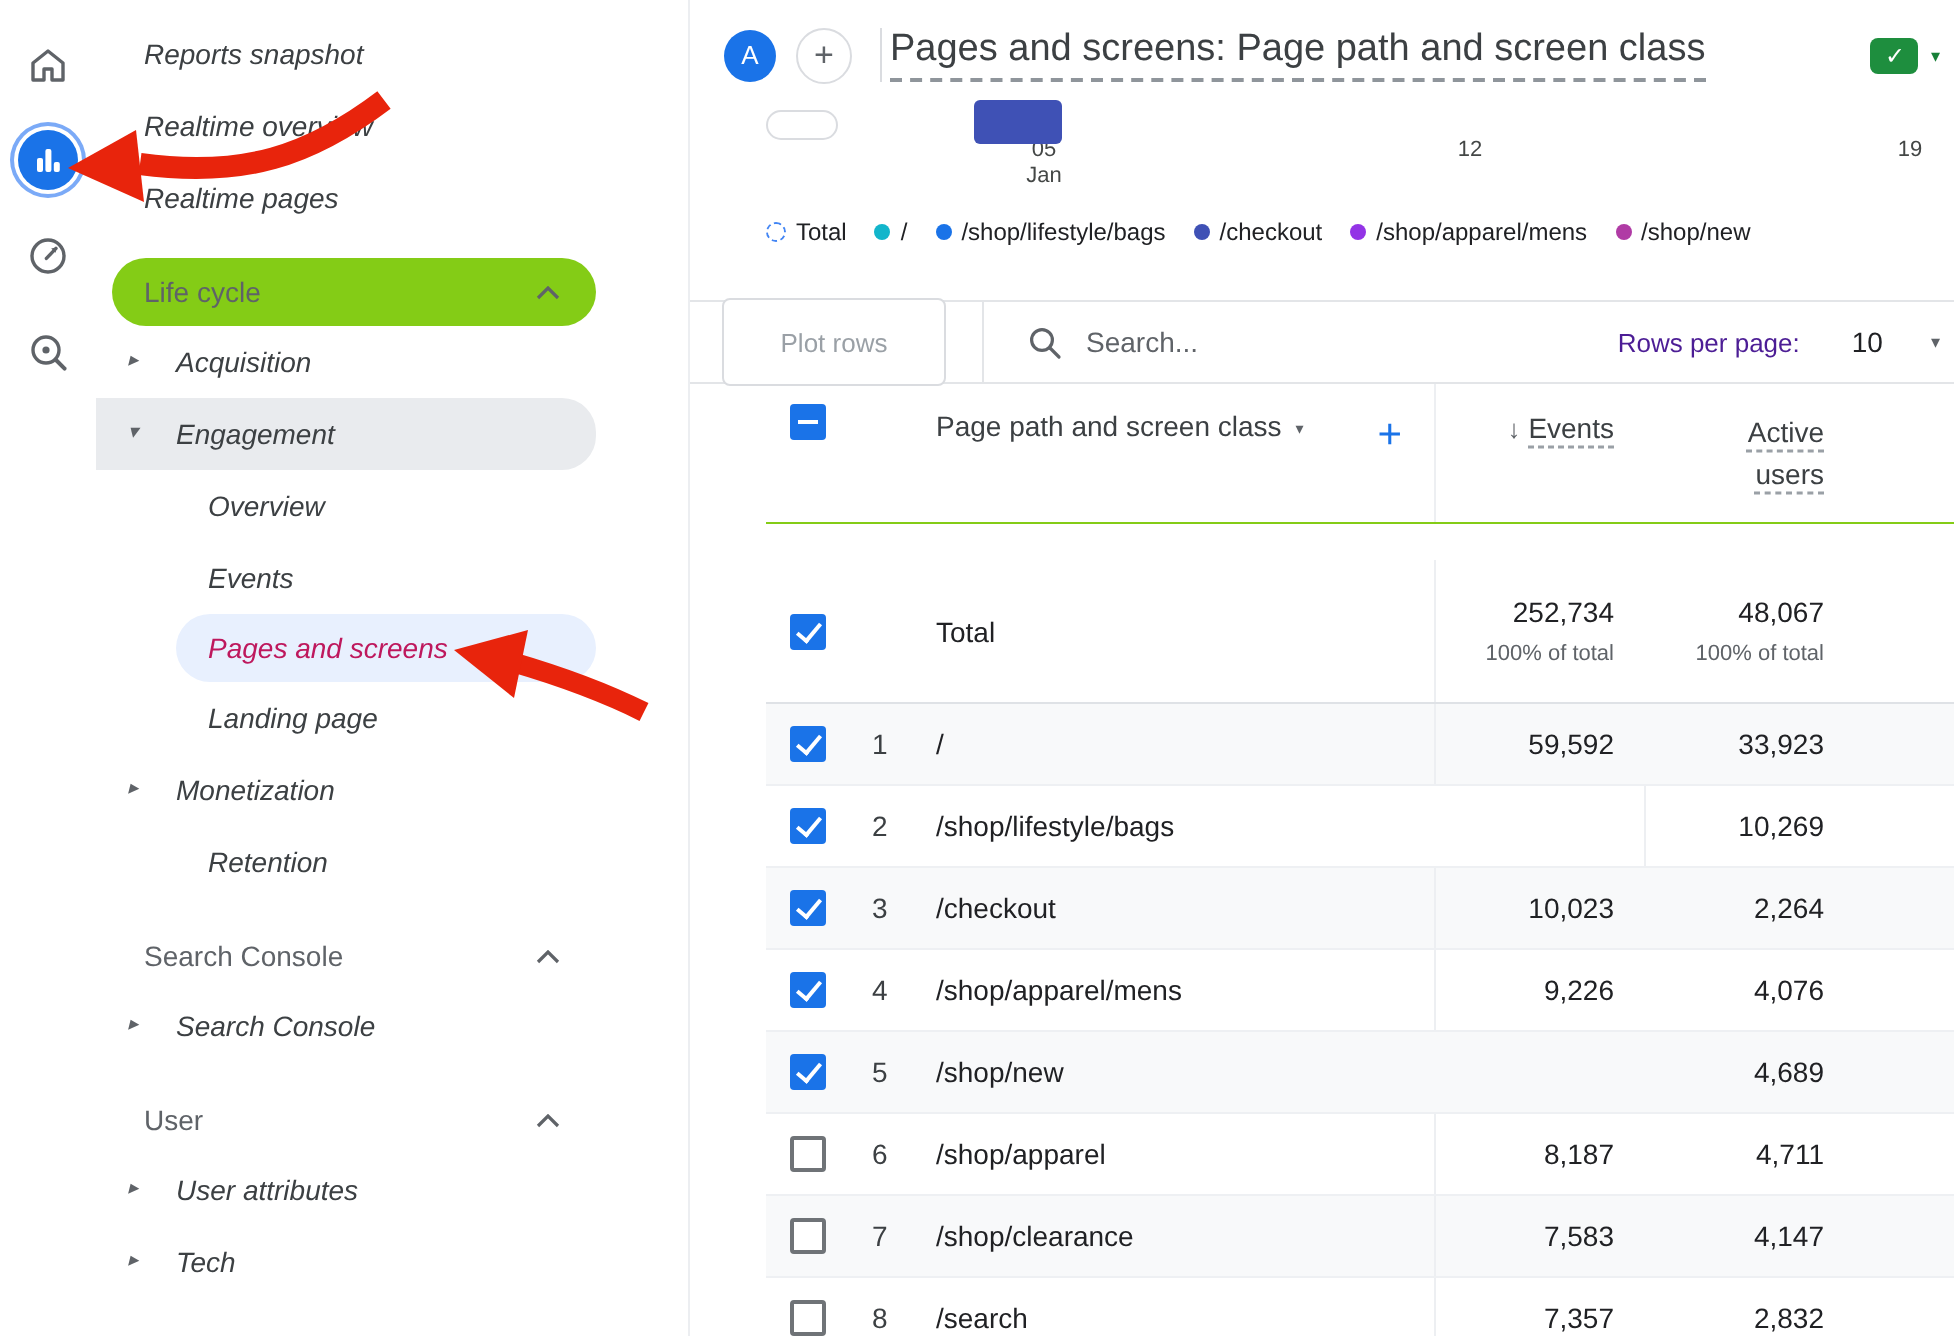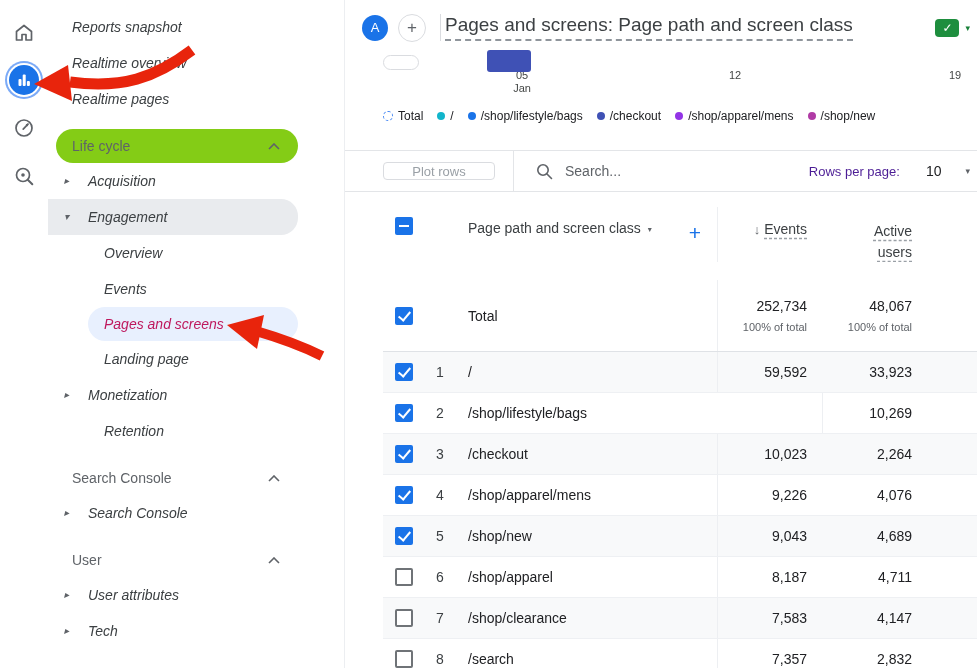--- a/index.html
+++ b/index.html
@@ -55,33 +55,33 @@
   
   .legend{position:absolute;top:107px;left:38px;right:0;height:18px;display:flex;align-items:center;
     gap:14px;font-size:12px;color:#202124;}
   .lg-item{display:flex;align-items:center;gap:5px;}
   .dot{width:8px;height:8px;border-radius:50%;flex:0 0 auto;}
   .lg-total{width:10px;height:10px;border-radius:50%;border:1.5px dashed #4285f4;box-sizing:border-box;flex:0 0 auto;}
 
   
   .toolbar{position:absolute;top:150px;left:0;right:0;height:42px;border-top:1px solid #e3e5e8;
     border-bottom:1px solid #e3e5e8;display:flex;align-items:center;box-sizing:border-box;}
-  .plot-rows{margin-left:38px;width:112px;height:18px;border:1px solid #dadce0;border-radius:4px;
+  .plot-rows{margin-left:16px;width:112px;height:44px;border:1px solid #dadce0;border-radius:4px;
     color:#9aa0a6;font-size:13px;display:flex;align-items:center;justify-content:center;box-sizing:border-box;background:#fff;}
   .tb-div{margin-left:18px;width:1px;align-self:stretch;background:#e3e5e8;}
   .search-ic{margin-left:22px;display:flex;}
   .search-input{margin-left:10px;border:none;outline:none;font-size:14px;color:#202124;width:150px;
     font-family:"Liberation Sans", sans-serif;background:transparent;}
   .search-input::placeholder{color:#5f6368;}
   .rpp-label{margin-left:auto;font-size:13px;color:#4c1d95;}
   .rpp-value{margin-left:26px;font-size:14px;color:#202124;}
   .rpp-caret{margin-left:24px;margin-right:7px;color:#5f6368;font-size:9px;}
 
   
-  .thead{position:absolute;top:207px;left:38px;right:0;height:70px;display:flex;
+  .thead{position:absolute;top:192px;left:38px;right:0;height:70px;display:flex;
     border-bottom:1px solid #84cc16;box-sizing:border-box;}
   .cell{box-sizing:border-box;}
   .cell.cb{width:42px;display:flex;justify-content:center;align-items:center;}
   .cell.num{width:35px;padding-left:11px;font-size:14px;color:#3c4043;}
   .cell.path{flex:1;padding-left:8px;font-size:14px;color:#202124;display:flex;align-items:center;}
   .cell.views{width:90px;align-self:stretch;display:flex;flex-direction:column;justify-content:center;
     align-items:flex-end;border-left:1px solid #edeff2;font-size:14px;color:#202124;}
   .cell.active{width:105px;align-self:stretch;display:flex;flex-direction:column;justify-content:center;
     align-items:flex-end;font-size:14px;color:#202124;}
   .cell.tail{width:65px;}
@@ -358,21 +358,20 @@
         <span class="cell active">4,076</span>
         <span class="cell tail"></span>
       </div>
 
       <div class="trow alt">
         <span class="cell cb">
             <span class="cbx checked"></span>
           </span>
         <span class="cell num">5</span>
         <span class="cell path">/shop/new</span>
-        <span class="cell views">9,043</span>
         <span class="cell active">4,689</span>
         <span class="cell tail"></span>
       </div>
 
       <div class="trow">
         <span class="cell cb">
             <span class="cbx unchecked"></span>
           </span>
         <span class="cell num">6</span>
         <span class="cell path">/shop/apparel</span>

